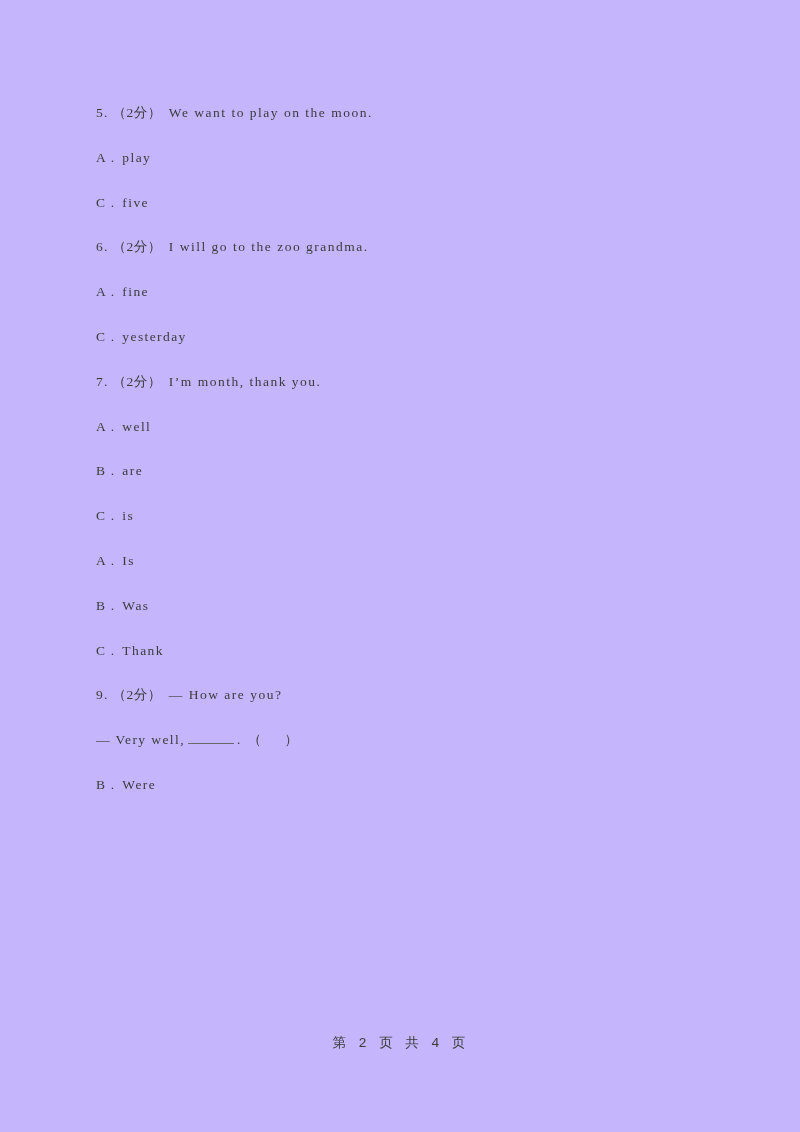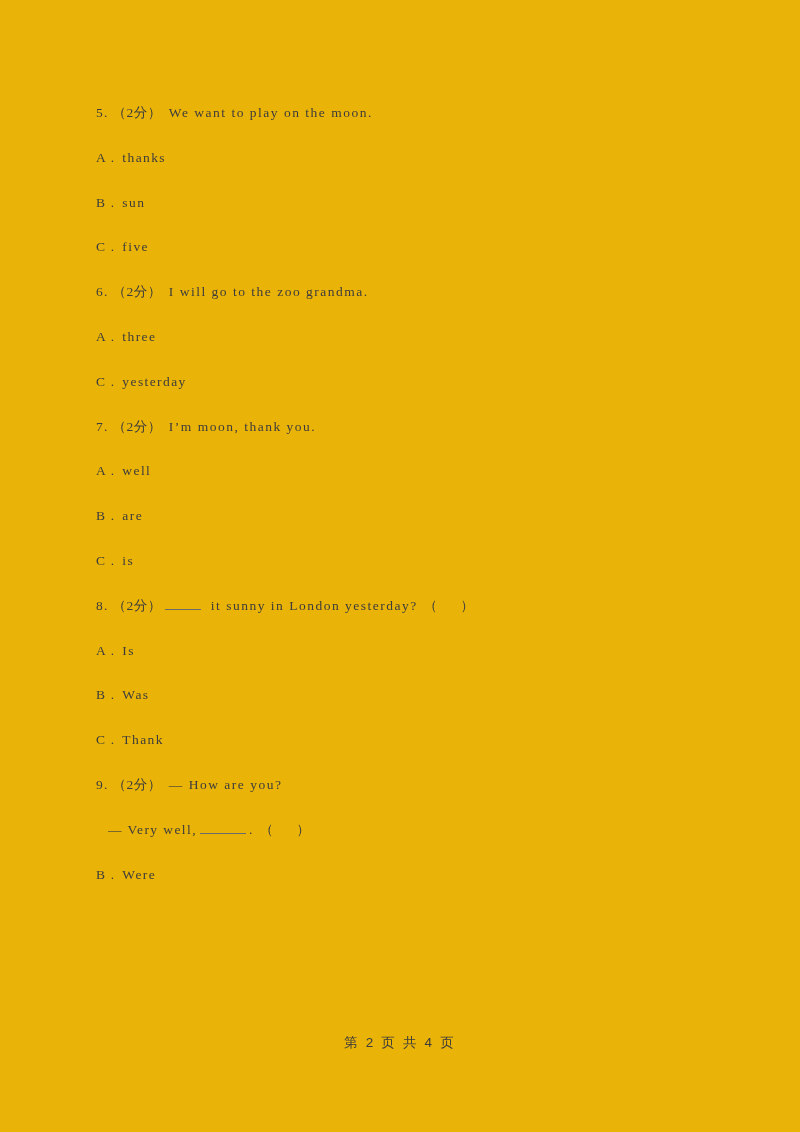--- a/index.html
+++ b/index.html
@@ -14,21 +14,21 @@
     font-family: "Liberation Serif", "DejaVu Serif", serif;
     color: #3c3c3c;
     overflow: hidden;
   }
 
   .page {
     position: absolute;
     left: 0; top: 0;
     width: 800px;
     height: 1132px;
-    background: #eab308;
+    background: #c4b5fd;
   }
 
   .content {
     position: absolute;
     left: 96px;
     top: 103px;
     width: 620px;
   }
 
   
@@ -81,80 +81,74 @@
   .blank.w-short { width: 36px; }
   .blank.w-mid   { width: 46px; }
 
   .paren {
     letter-spacing: 1.2px;
     margin-left: 6px;
   }
   .paren .gap { display: inline-block; width: 22px; }
 
   .cont-line {
-    margin-left: 12px;
+    margin-left: 0;
   }
 
   .footer {
     position: absolute;
     left: 0;
     top: 1034px;
     width: 800px;
     text-align: center;
     font-size: 13.5px;
     letter-spacing: 2.2px;
     color: #3c3c3c;
-    font-family: Liberation Sans, sans-serif;
+    font-family: Liberation Mono, monospace;
   }
 </style>
 </head>
 <body>
 
 <div class="page">
   <div class="content">
 
     <div class="line q-line">
       <span class="qnum">5.</span><span class="marks">（2分）</span><span class="qtext">We want to play on the moon.</span>
     </div>
     <div class="line opt-line">
-      <span class="optletter">A .</span><span class="opttext">thanks</span>
-    </div>
-    <div class="line opt-line">
-      <span class="optletter">B .</span><span class="opttext">sun</span>
+      <span class="optletter">A .</span><span class="opttext">play</span>
     </div>
     <div class="line opt-line">
       <span class="optletter">C .</span><span class="opttext">five</span>
     </div>
 
     <div class="line q-line">
       <span class="qnum">6.</span><span class="marks">（2分）</span><span class="qtext">I will go to the zoo grandma.</span>
     </div>
     <div class="line opt-line">
-      <span class="optletter">A .</span><span class="opttext">three</span>
+      <span class="optletter">A .</span><span class="opttext">fine</span>
     </div>
     <div class="line opt-line">
       <span class="optletter">C .</span><span class="opttext">yesterday</span>
     </div>
 
     <div class="line q-line">
-      <span class="qnum">7.</span><span class="marks">（2分）</span><span class="qtext">I’m moon, thank you.</span>
+      <span class="qnum">7.</span><span class="marks">（2分）</span><span class="qtext">I’m month, thank you.</span>
     </div>
     <div class="line opt-line">
       <span class="optletter">A .</span><span class="opttext">well</span>
     </div>
     <div class="line opt-line">
       <span class="optletter">B .</span><span class="opttext">are</span>
     </div>
     <div class="line opt-line">
       <span class="optletter">C .</span><span class="opttext">is</span>
     </div>
 
-    <div class="line q-line">
-      <span class="qnum">8.</span><span class="marks">（2分）</span><span class="blank w-short"></span><span class="qtext">it sunny in London yesterday?</span><span class="paren"><span>（</span><span class="gap"></span><span>）</span></span>
-    </div>
     <div class="line opt-line">
       <span class="optletter">A .</span><span class="opttext">Is</span>
     </div>
     <div class="line opt-line">
       <span class="optletter">B .</span><span class="opttext">Was</span>
     </div>
     <div class="line opt-line">
       <span class="optletter">C .</span><span class="opttext">Thank</span>
     </div>
 

